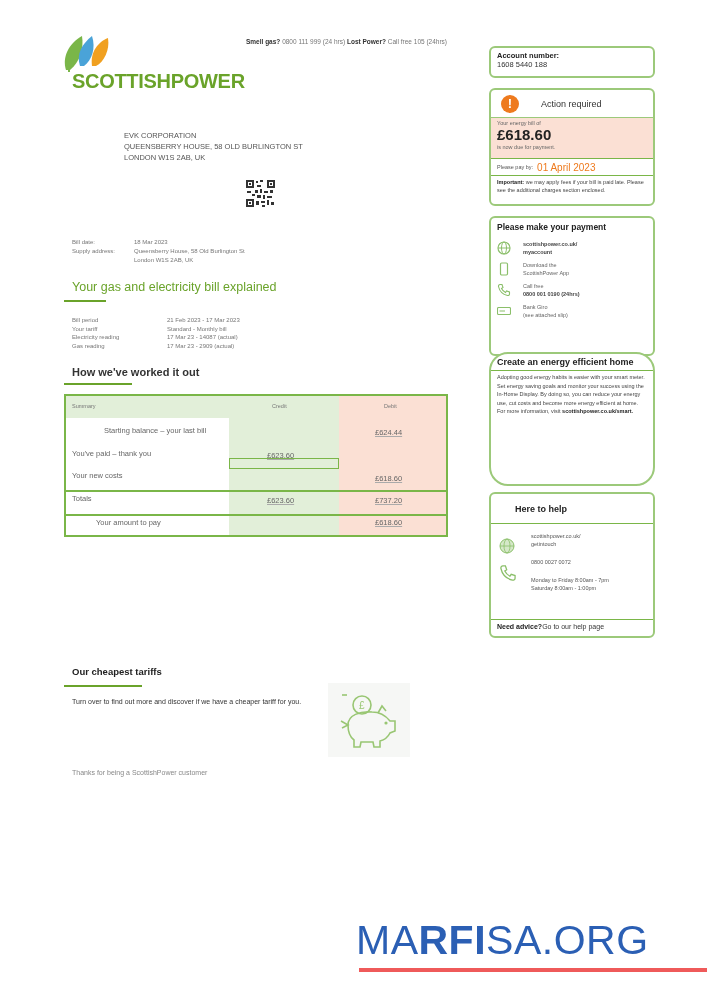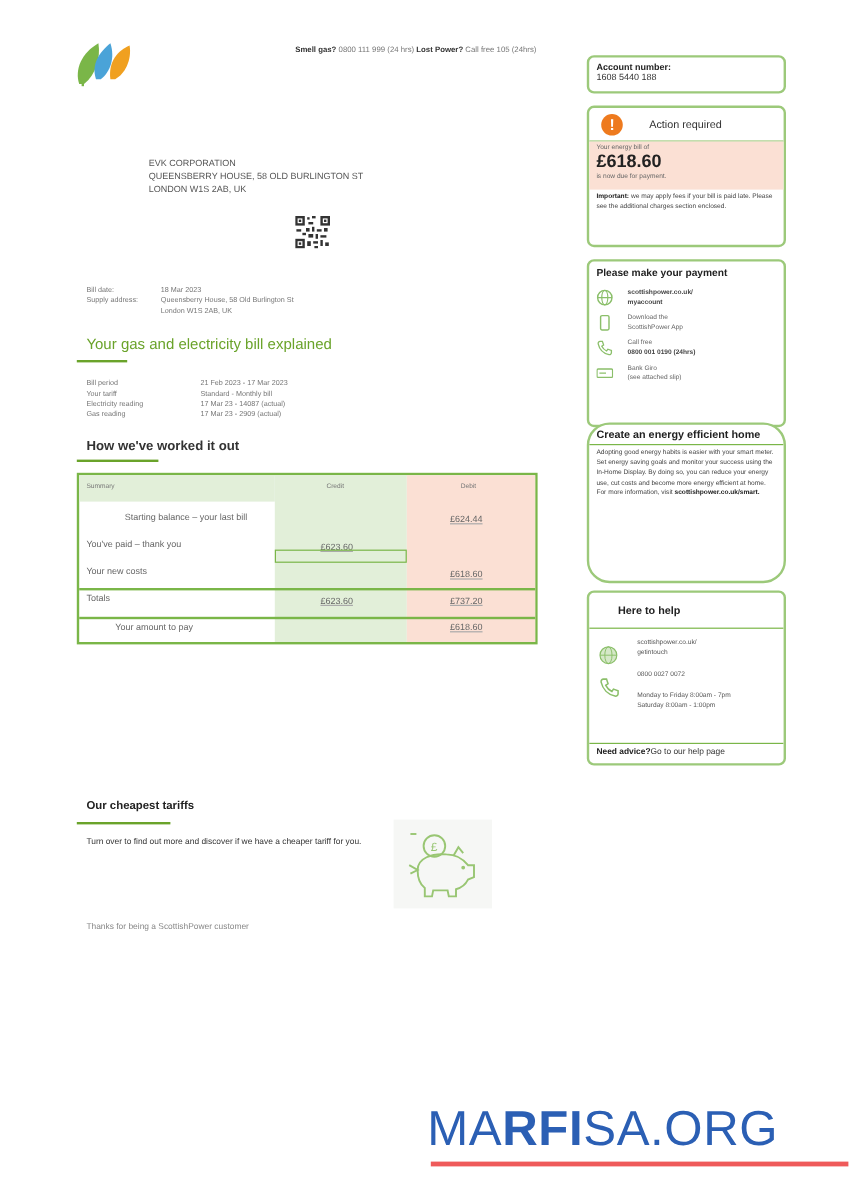--- a/index.html
+++ b/index.html
@@ -99,20 +99,21 @@
 </head>
 <body>
 
 <div id="logo" class="abs">
   <svg width="60" height="42" viewBox="0 0 60 42">
     <path d="M4 40 C0 28 6 14 20 6 C22 18 18 32 8 40 Z" fill="#7ab648"></path>
     <path d="M18 36 C14 24 20 14 30 6 C34 18 30 30 22 36 Z" fill="#4aa3d8"></path>
     <path d="M30 36 C28 22 36 12 46 8 C48 20 42 32 34 36 Z" fill="#f0a020"></path>
     <rect x="6" y="36" width="2" height="6" fill="#7ab648"></rect>
   </svg>
+  <span class="wordmark">SCOTTISHPOWER</span>
 </div>
 
 <div id="top-line" class="abs">
   <b>Smell gas?</b>
   <span>0800 111 999 (24 hrs)</span>
   <b>Lost Power?</b>
   <span>Call free 105 (24hrs)</span>
 </div>
 
 <div id="address" class="abs">
@@ -230,20 +231,24 @@
 <div id="action" class="rbox">
   <div class="head">
     <div class="badge">!</div>
     <div class="head-label">Action required</div>
   </div>
   <div class="amount-area">
     <div class="small">Your energy bill of</div>
     <div class="amount">£618.60</div>
     <div class="small">is now due for payment.</div>
   </div>
+  <div class="payby">
+    <span class="payby-lbl">Please pay by:</span>
+    <span class="payby-date">01 April 2023</span>
+  </div>
   <div class="important">
     <b>Important:</b>
     <span>we may apply fees if your bill is paid late. Please see the additional charges section enclosed.</span>
   </div>
 </div>
 
 <div id="payment" class="rbox">
   <div class="title">Please make your payment</div>
   <div class="item">
     <svg class="ico" viewBox="0 0 14 14">

